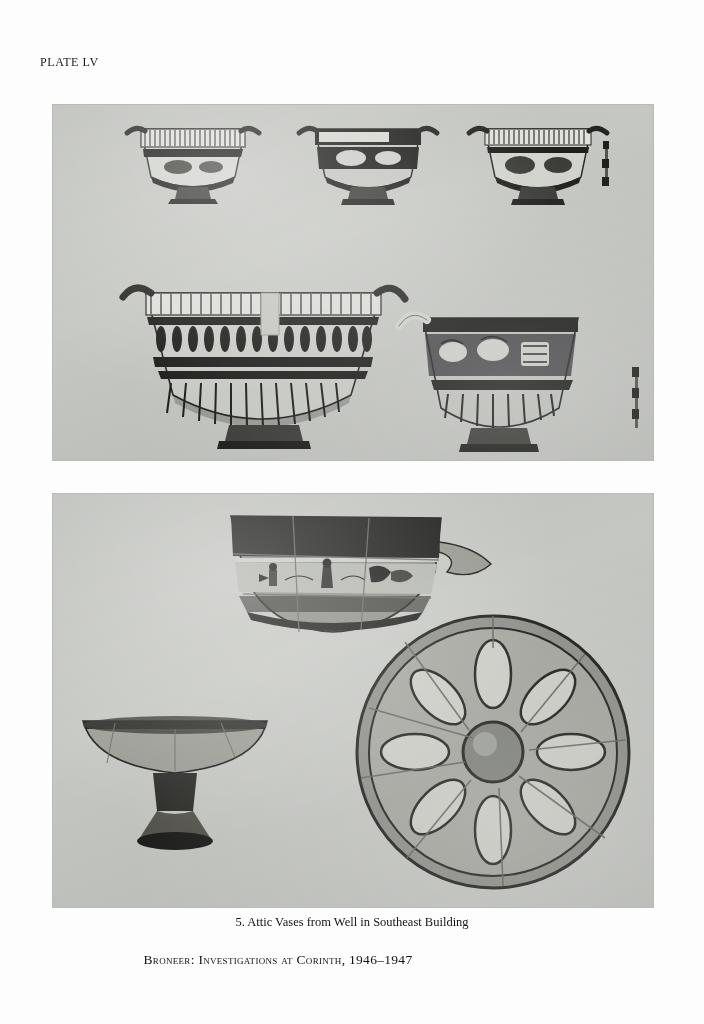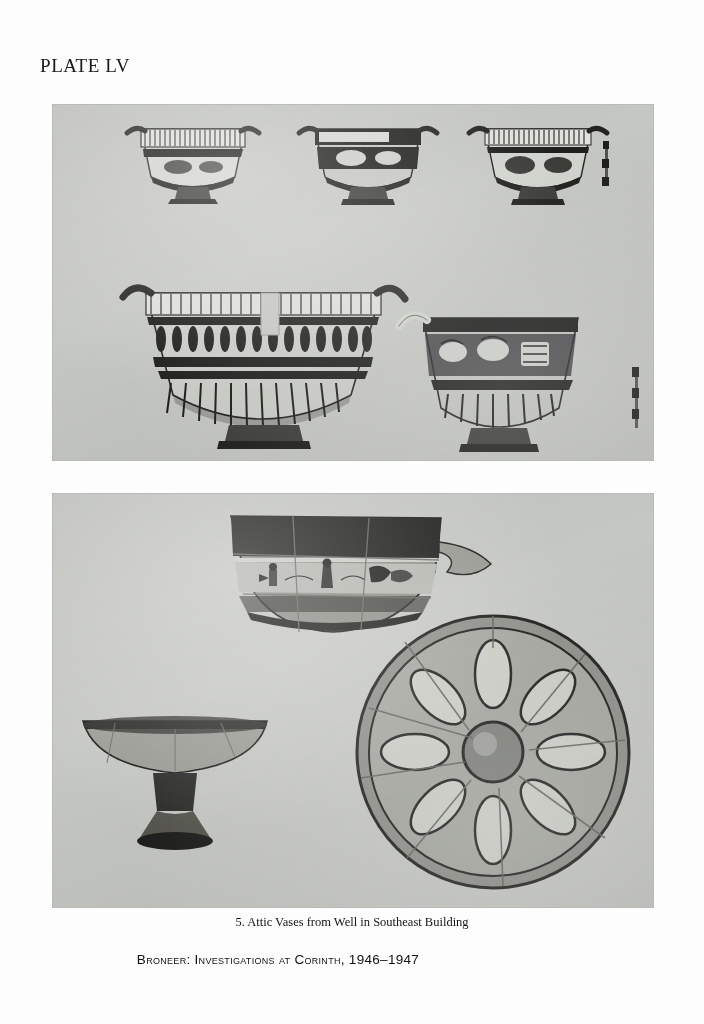--- a/index.html
+++ b/index.html
@@ -18,21 +18,21 @@
   .page {
     position: relative;
     width: 704px;
     height: 1024px;
     background: #fdfdfd;
   }
   .plate-label {
     position: absolute;
     left: 40px;
     top: 55px;
-    font-size: 19px;
+    font-size: 12px;
     letter-spacing: 0.6px;
     font-family: "Liberation Serif", serif;
     color: #1a1a1a;
   }
 
   
   .figure {
     position: absolute;
   }
   .plate-photo {
@@ -58,21 +58,21 @@
   .footer-line {
     position: absolute;
     left: 0;
     top: 952px;
     width: 556px;
     text-align: center;
     font-size: 13.5px;
     font-variant: small-caps;
     letter-spacing: 0.3px;
     color: #111111;
-    font-family: Liberation Sans, sans-serif;
+    font-family: Liberation Serif, serif;
   }
 
   
   .grain {
     position: absolute;
     inset: 0;
     background:
       radial-gradient(ellipse at 30% 20%, rgba(255,255,255,0.30), rgba(255,255,255,0) 55%),
       radial-gradient(ellipse at 75% 80%, rgba(255,255,255,0.20), rgba(255,255,255,0) 60%),
       linear-gradient(160deg, rgba(0,0,0,0.06), rgba(0,0,0,0.02) 40%, rgba(0,0,0,0.10));

